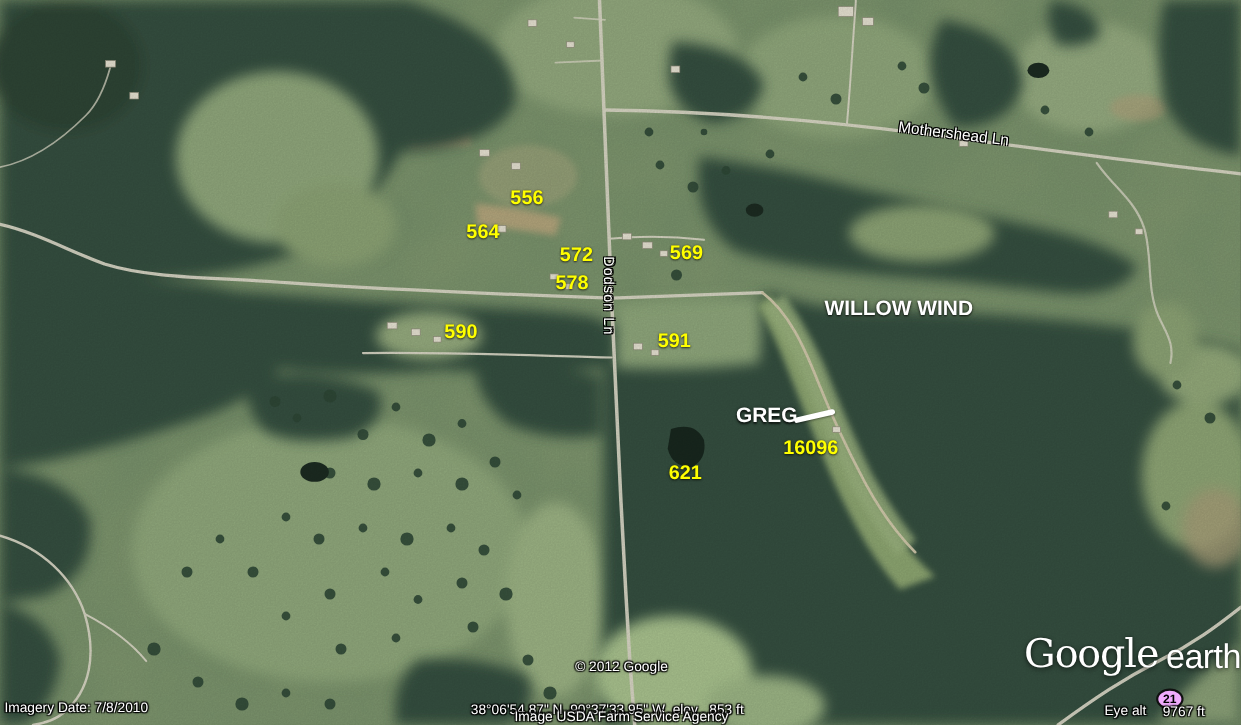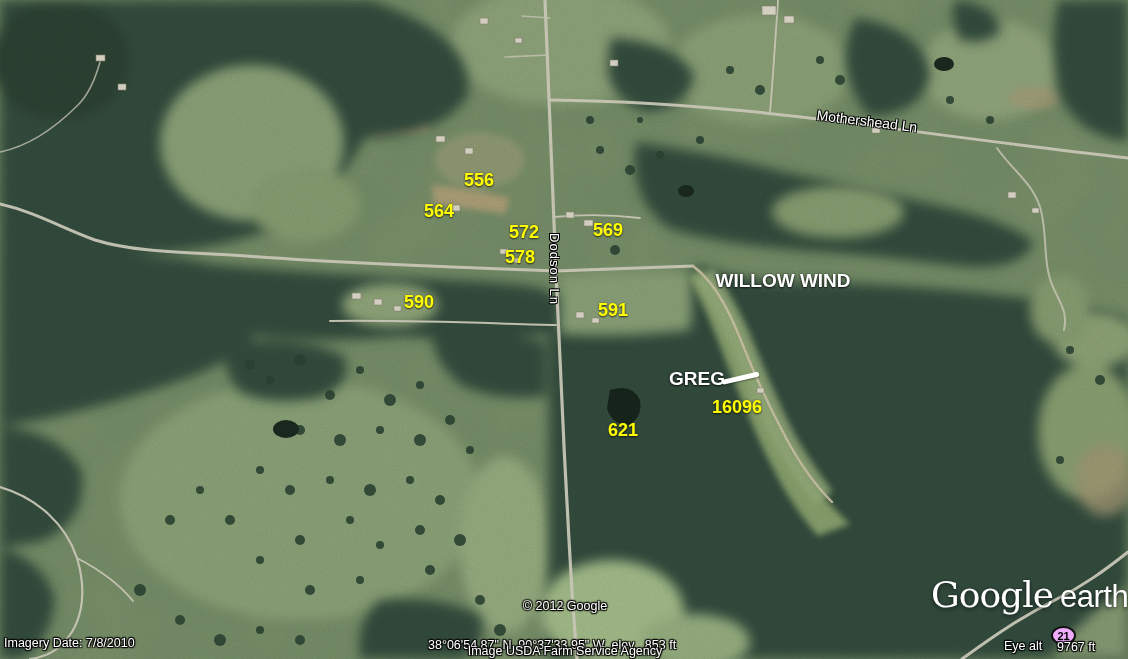--- a/index.html
+++ b/index.html
@@ -223,27 +223,27 @@
         <rect x="872" y="128" width="8" height="5"></rect>
     </g>
 
     <rect width="1128" height="659" filter="url(#grainS)" opacity="0.10"></rect>
   </svg>
 
   <div class="pl" style="left:479px;top:180px">556</div>
   <div class="pl" style="left:439px;top:211px">564</div>
   <div class="pl" style="left:524px;top:232px">572</div>
   <div class="pl" style="left:520px;top:257px">578</div>
-  <div class="pl" style="left:608px;top:230px">569</div>
+  <div class="pl" style="left:624px;top:230px">569</div>
   <div class="pl" style="left:419px;top:302px">590</div>
   <div class="pl" style="left:613px;top:310px">591</div>
   <div class="pl" style="left:623px;top:430px">621</div>
   <div class="pl" style="left:737px;top:407px">16096</div>
 
-  <div class="place" style="left:783px;top:281px">WILLOW WIND</div>
+  <div class="place" style="left:817px;top:281px">WILLOW WIND</div>
   <div class="place" style="left:697px;top:379px">GREG</div>
 
   <div class="greg-line"></div>
 
   <div class="roadlbl mothershead">Mothershead Ln</div>
   <div class="roadlbl dodson">Dodson Ln</div>
 
   <div class="badge">21</div>
 
   <div class="status" style="left:4px;top:636px">Imagery Date: 7/8/2010</div>

